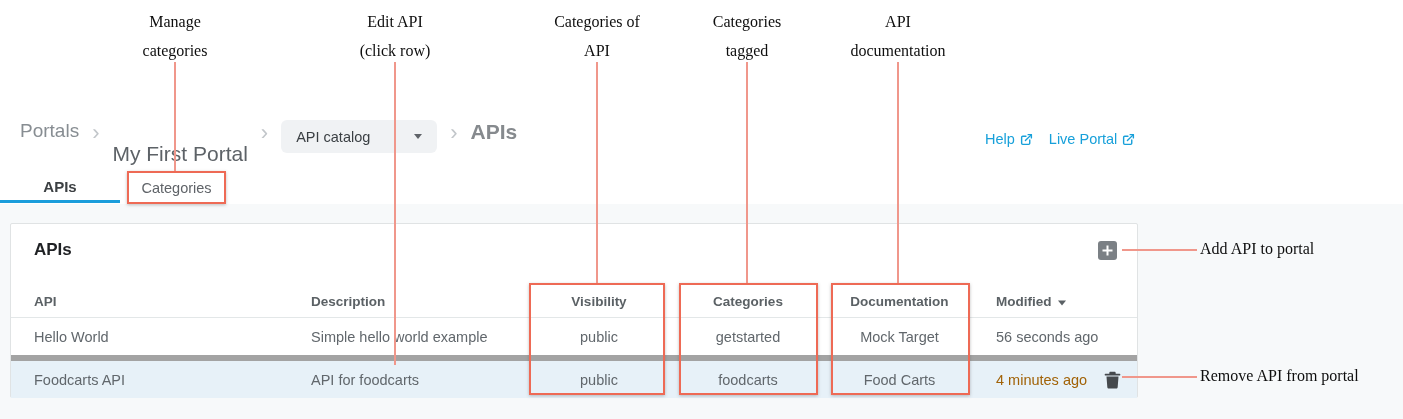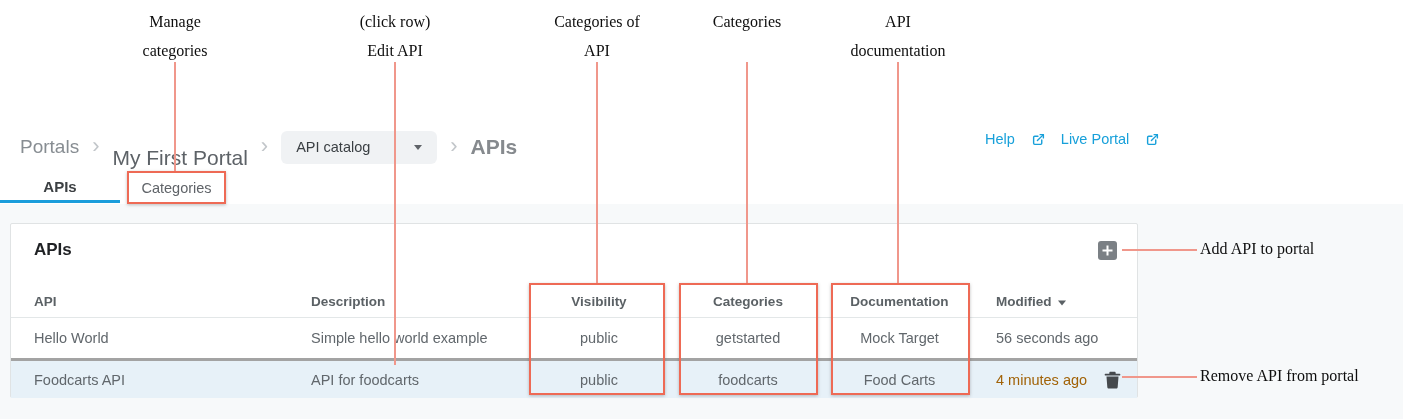--- a/index.html
+++ b/index.html
@@ -15,55 +15,55 @@
                 color:#0e0e0e; line-height:29px; top:7px; z-index:20;font-family:Liberation Serif, serif; }
   .anno-label.right-side { width:210px; text-align:left; top:auto; line-height:20px; }
 
   
   .vline { position:absolute; width:2px; background:#f0978b; z-index:15; }
   .hline { position:absolute; height:2px; background:#f0978b; z-index:15; }
   .red-box { position:absolute; border:2px solid #ee6a55; box-shadow:0 1px 3px rgba(80,80,80,.35);
              z-index:14; pointer-events:none; }
 
   
-  .breadcrumb { position:absolute; left:20px; top:129px; height:36px; display:flex; align-items:center; gap:13px; }
+  .breadcrumb { position:absolute; left:20px; top:120px; height:36px; display:flex; gap:13px; }
   .crumb-portals { font-size:19px; color:#878d92; cursor:pointer; }
   .crumb-sep { font-size:22px; color:#c2c6ca; font-weight:400; padding-bottom:3px; }
   .crumb-portal-name { font-size:21px; color:#5d6267; cursor:pointer;margin-top:22px; }
   .crumb-current { font-size:21px; color:#868a8e; font-weight:700; }
   .catalog-dropdown { display:flex; align-items:center; justify-content:space-between; width:156px; height:33px;
                       background:#f0f2f4; border-radius:6px; padding:0 15px; cursor:pointer; }
   .catalog-dropdown .dd-value { font-size:14.5px; color:#3a3f43; }
   .caret-down { width:0; height:0; border-left:4.5px solid transparent; border-right:4.5px solid transparent;
                 border-top:5px solid #5f6368; display:inline-block; }
 
   
   .header-links { position:absolute; left:985px; top:131px; display:flex; align-items:center; gap:16px; }
-  .hlink { display:flex; align-items:center; gap:17px; color:#17a0da; font-size:14.5px; cursor:pointer; }
+  .hlink { display:flex; align-items:center; gap:5px; color:#17a0da; font-size:14.5px; cursor:pointer; }
   .ext-icon svg { display:block; }
 
   
   .tab-apis { position:absolute; left:0; top:178px; width:120px; text-align:center; font-size:15px;
               font-weight:600; color:#3c4043; cursor:pointer; }
   .tab-underline { position:absolute; left:0; top:200px; width:120px; height:3px; background:#1b9ddb; }
   .tab-categories { position:absolute; left:127px; top:171px; width:99px; height:33px;
                     border:2px solid #ee6a55; box-shadow:0 1px 3px rgba(80,80,80,.35);
                     display:flex; align-items:center; justify-content:center;
                     font-size:14.5px; color:#5f6368; background:#ffffff; cursor:pointer; z-index:14; }
 
   
   .panel { position:absolute; left:10px; top:223px; width:1128px; height:175px; background:#ffffff;
            border:1px solid #e0e3e4; border-radius:2px; }
   .panel-title { position:absolute; left:23px; top:16px; font-size:17px; font-weight:700; color:#1f2124; }
   .add-btn { position:absolute; right:20px; top:17px; width:19px; height:19px; background:#7b8085;
              border-radius:3px; display:flex; align-items:center; justify-content:center; cursor:pointer; }
 
   
   .t-header { position:absolute; left:0; top:61px; width:100%; height:33px; border-bottom:1px solid #e3e7e8; }
-  .t-row1   { position:absolute; left:0; top:94px; width:100%; height:43px; border-bottom:3px solid #a3a3a3; cursor:pointer; }
+  .t-row1   { position:absolute; left:0; top:94px; width:100%; height:43px; border-bottom:6px solid #a3a3a3; cursor:pointer; }
   .t-row2   { position:absolute; left:0; top:137px; width:100%; height:37px; background:#e7f1f8; cursor:pointer; }
   .cell { position:absolute; top:50%; transform:translateY(-50%); font-size:14.5px; color:#61676c; white-space:nowrap; }
   .t-header .cell { font-size:13.5px; font-weight:600; color:#5b6165; }
   .c-api  { left:23px; }
   .c-desc { left:300px; }
   .c-vis  { left:520px; width:136px; text-align:center; }
   .c-cat  { left:670px; width:134px; text-align:center; }
   .c-doc  { left:820px; width:137px; text-align:center; }
   .c-mod  { left:985px; }
   .faded  { color:#a16207; }
@@ -75,29 +75,30 @@
 <body>
 
 <div class="stage">
   <div class="lower-bg"></div>
 
   <div class="anno-label" style="left:65px;">
     <div>Manage</div>
     <div>categories</div>
   </div>
   <div class="anno-label" style="left:285px;">
+    <div>Edit API</div>
     <div>(click row)</div>
-    <div>Edit API</div>
   </div>
   <div class="anno-label" style="left:487px;">
     <div>Categories of</div>
     <div>API</div>
   </div>
   <div class="anno-label" style="left:637px;">
     <div>Categories</div>
+    <div>tagged</div>
   </div>
   <div class="anno-label" style="left:788px;">
     <div>API</div>
     <div>documentation</div>
   </div>
 
   <div class="vline" style="left:174px; top:62px; height:109px;"></div>
   <div class="vline" style="left:394px; top:62px; height:303px;"></div>
   <div class="vline" style="left:596px; top:62px; height:221px;"></div>
   <div class="vline" style="left:746px; top:62px; height:221px;"></div>

